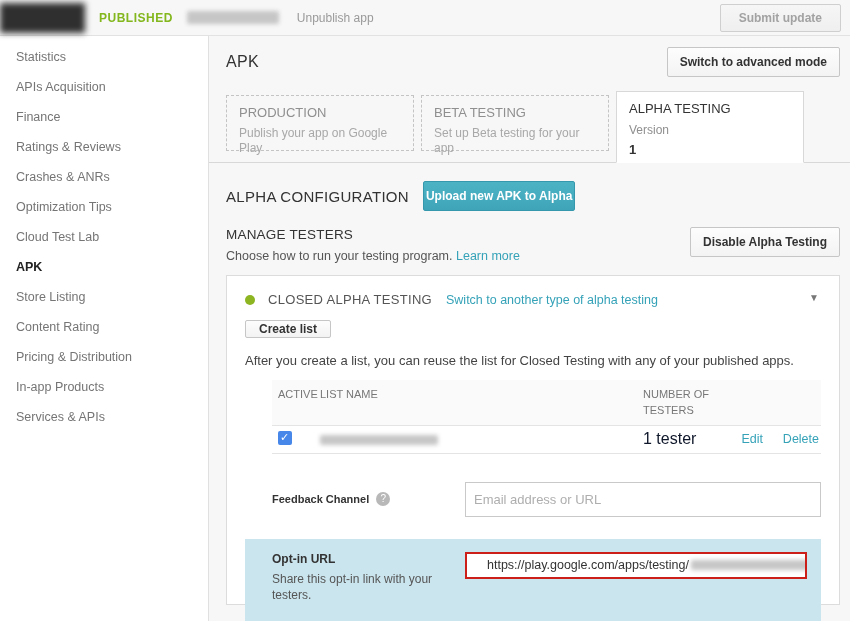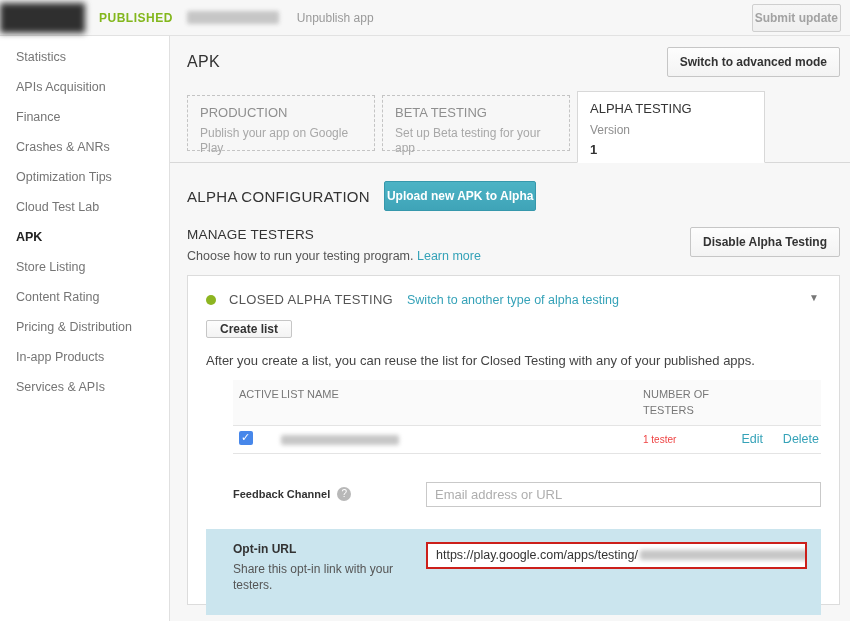--- a/index.html
+++ b/index.html
@@ -37,32 +37,32 @@
     background: #c6c6c6;
     border-radius: 2px;
     filter: blur(2px);
     vertical-align: middle;
   }
   .topbar .app-name { width: 92px; height: 13px; margin-right: 18px; }
   .unpublish { color: #9a9a9a; font-size: 12px; }
   .topbar .spacer { flex: 1; }
   .submit-btn {
     margin-right: 9px;
-    padding: 6px 2px;
+    padding: 6px 18px;
     background: linear-gradient(#f6f6f6,#efefef);
     border: 1px solid #cfcfcf;
     border-radius: 2px;
     color: #a2a2a2;
     font-size: 12px;
     font-weight: bold;
   }
   
   .body-row { display: flex; height: 585px; }
   .sidebar {
-    width: 170px; flex: none;
+    width: 209px; flex: none;
     background: #fff;
     border-right: 1px solid #e0e0e0;
     padding-top: 6px;
   }
   .side-item {
     padding: 8px 10px 8px 16px;
     font-size: 12.5px;
     color: #757575;
     cursor: pointer;
   }
@@ -153,21 +153,21 @@
   .create-btn { margin-top: 13px; padding: 1px 13px; }
   .reuse { margin-top: 15px; font-size: 13px; color: #444; }
   
   .table { margin: 12px 0 0 27px; }
   .trow { display: flex; border-bottom: 1px solid #e4e4e4; }
   .thead { background: #fafafa; align-items: flex-start; padding: 7px 0 6px; }
   .thead > div { font-size: 11px; color: #777; line-height: 1.45; }
   .tbody { align-items: center; height: 28px; }
   .c-active { width: 48px; padding-left: 6px; flex: none; }
   .c-name  { flex: 1; }
-  .c-num   { width: 72px; flex: none; font-size: 10px; color: #ef4444; }
+  .c-num   { width: 72px; flex: none; font-size: 16px; color: #0f172a; }
   .c-edit  { width: 48px; flex: none; text-align: right; font-size: 12.5px; }
   .c-del   { width: 58px; flex: none; text-align: right; font-size: 12.5px; padding-right: 2px; }
   .checkbox {
     width: 14px; height: 14px;
     background: #4787ea;
     border-radius: 2px;
     display: inline-block;
     position: relative;
     cursor: pointer;
   }
@@ -180,21 +180,21 @@
   .feedback-row { margin: 28px 0 0 27px; display: flex; align-items: center; }
   .fb-label-group { width: 193px; flex: none; display: flex; align-items: center; }
   .fb-label { font-weight: bold; font-size: 11px; color: #333; margin-right: 7px; }
   .help-icon {
     width: 14px; height: 14px; border-radius: 50%;
     background: #b8b8b8; color: #fff;
     font-size: 10px; line-height: 14px; text-align: center;
     display: inline-block;
   }
   .fb-input {
-    flex: 1; height: 25px;
+    flex: 1; height: 35px;
     border: 1px solid #c9c9c9;
     padding: 0 8px;
     font-size: 13px; color: #333;
     font-family: "Liberation Sans", sans-serif;
     background: #fff;
   }
   .fb-input::placeholder { color: #aeaeae; }
   
   .optin {
     margin-top: 22px;
@@ -204,21 +204,21 @@
     align-items: flex-start;
   }
   .optin-left { width: 180px; flex: none; margin-right: 13px; }
   .optin-label { font-weight: bold; font-size: 12px; color: #333; }
   .optin-desc { margin-top: 5px; font-size: 12px; color: #555; line-height: 1.35; }
   .optin-input {
     flex: 1; height: 27px;
     background: #fff;
     border: 2px solid #cc1f1a;
     display: flex; align-items: center;
-    padding: 0 8px;
+    padding: 0 20px;
     font-size: 12.5px; color: #333;
     white-space: nowrap;
     overflow: hidden;
     cursor: text;
   }
   .url-redact { width: 172px; height: 10px; margin-left: 2px; flex: none; }
 </style>
 </head>
 <body>
 
@@ -230,20 +230,21 @@
   <span class="spacer"></span>
   <button class="submit-btn">Submit update</button>
 </div>
 
 <div class="body-row">
 
   <div class="sidebar">
     <div class="side-item">Statistics</div>
     <div class="side-item">APIs Acquisition</div>
     <div class="side-item">Finance</div>
+    <div class="side-item">Ratings &amp; Reviews</div>
     <div class="side-item">Crashes &amp; ANRs</div>
     <div class="side-item">Optimization Tips</div>
     <div class="side-item">Cloud Test Lab</div>
     <div class="side-item active">APK</div>
     <div class="side-item">Store Listing</div>
     <div class="side-item">Content Rating</div>
     <div class="side-item">Pricing &amp; Distribution</div>
     <div class="side-item">In-app Products</div>
     <div class="side-item">Services &amp; APIs</div>
   </div>

